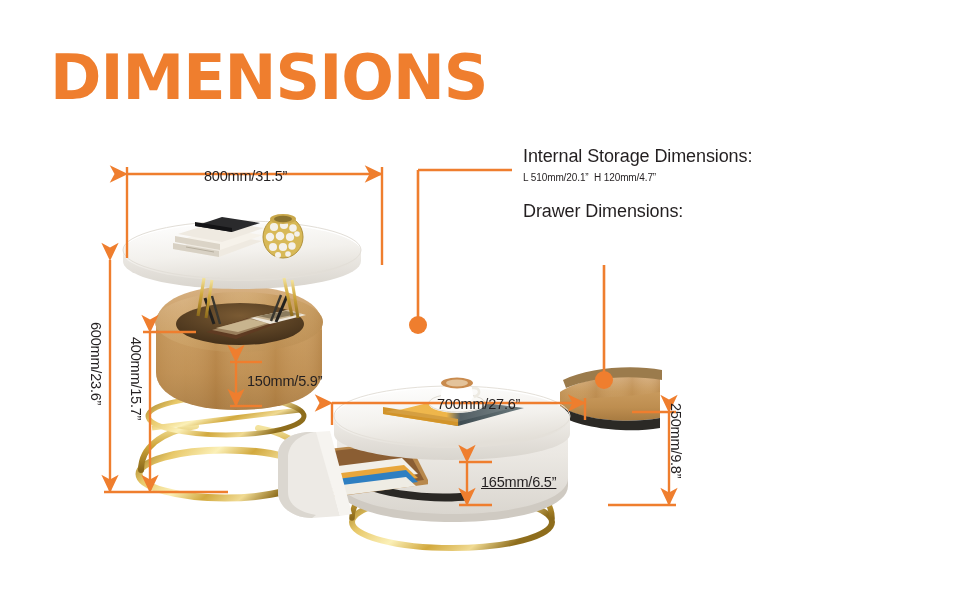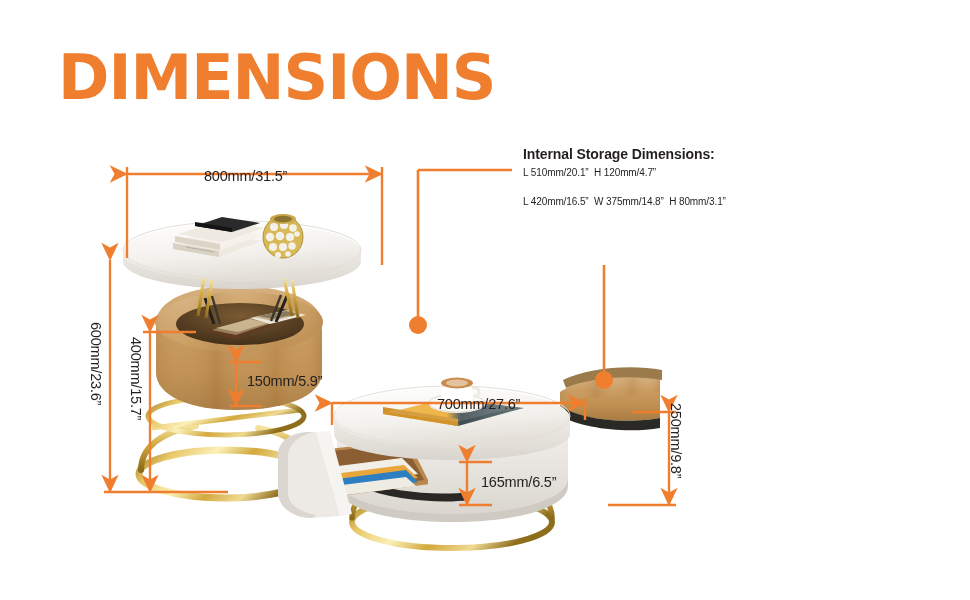--- a/index.html
+++ b/index.html
@@ -5,31 +5,31 @@
   html,body{margin:0;padding:0;}
   body{
     width:970px;height:600px;background:#ffffff;
     font-family:"Liberation Sans", sans-serif;
     overflow:hidden;position:relative;
   }
   #stage{position:absolute;left:0;top:0;width:970px;height:600px;}
 
   
   #title{
-    position:absolute;left:58px;top:47px;
+    position:absolute;left:50px;top:47px;
     font-size:62px;font-weight:bold;letter-spacing:-1px;
     color:#EF7E2E;line-height:1;
     font-family:"DejaVu Sans", sans-serif;
     text-align:right;
   }
 
   
   #callout-text{position:absolute;left:523px;top:146px;width:400px;}
   .co-head{
-    font-size:14px;font-weight:bold;color:#231f20;
+    font-size:18px;font-weight:normal;color:#231f20;
     margin:0 0 5px 0;letter-spacing:-0.1px;
   }
   .co-body{
     font-size:10px;color:#231f20;margin:0 0 18px 0;letter-spacing:-0.1px;
     white-space:pre;
   }
   .co-body.last{margin-bottom:0;}
 
   
   .dimlabel{
@@ -300,30 +300,30 @@
       <line x1="418" y1="170" x2="512" y2="170"></line>
       <path d="M604,265 L604,378"></path>
     </g>
     <circle cx="418" cy="325" r="9" fill="#EF7E2E"></circle>
     <circle cx="604" cy="380" r="9" fill="#EF7E2E"></circle>
   </svg>
 
   <div id="callout-text">
     <p class="co-head">Internal Storage Dimensions:</p>
     <p class="co-body">L 510mm/20.1”  H 120mm/4.7”</p>
-    <p class="co-body last">L 420mm/16.5”  W 375mm/14.8”  H 80mm/3.1”</p>
+    <p class="co-head">Drawer Dimensions:</p>
   </div>
 
   <div class="dimlabel" style="left:204px;top:147px;margin-top:21px;">800mm/31.5”</div>
 
   <div class="dimlabel rot" style="left:104px;top:322px;">600mm/23.6”</div>
 
   <div class="dimlabel rot" style="left:144px;top:337px;">400mm/15.7”</div>
 
   <div class="dimlabel" style="left:247px;top:373px;text-align:right;">150mm/5.9”</div>
 
   <div class="dimlabel" style="left:437px;top:352px;margin-top:44px;">700mm/27.6”</div>
 
-  <div class="dimlabel" style="left:481px;top:474px;">165mm/6.5”</div>
+  <div class="dimlabel" style="left:481px;top:474px;text-decoration:underline;">165mm/6.5”</div>
 
   <div class="dimlabel rot" style="left:684px;top:403px;">250mm/9.8”</div>
 
 </div>
 
 </body></html>

